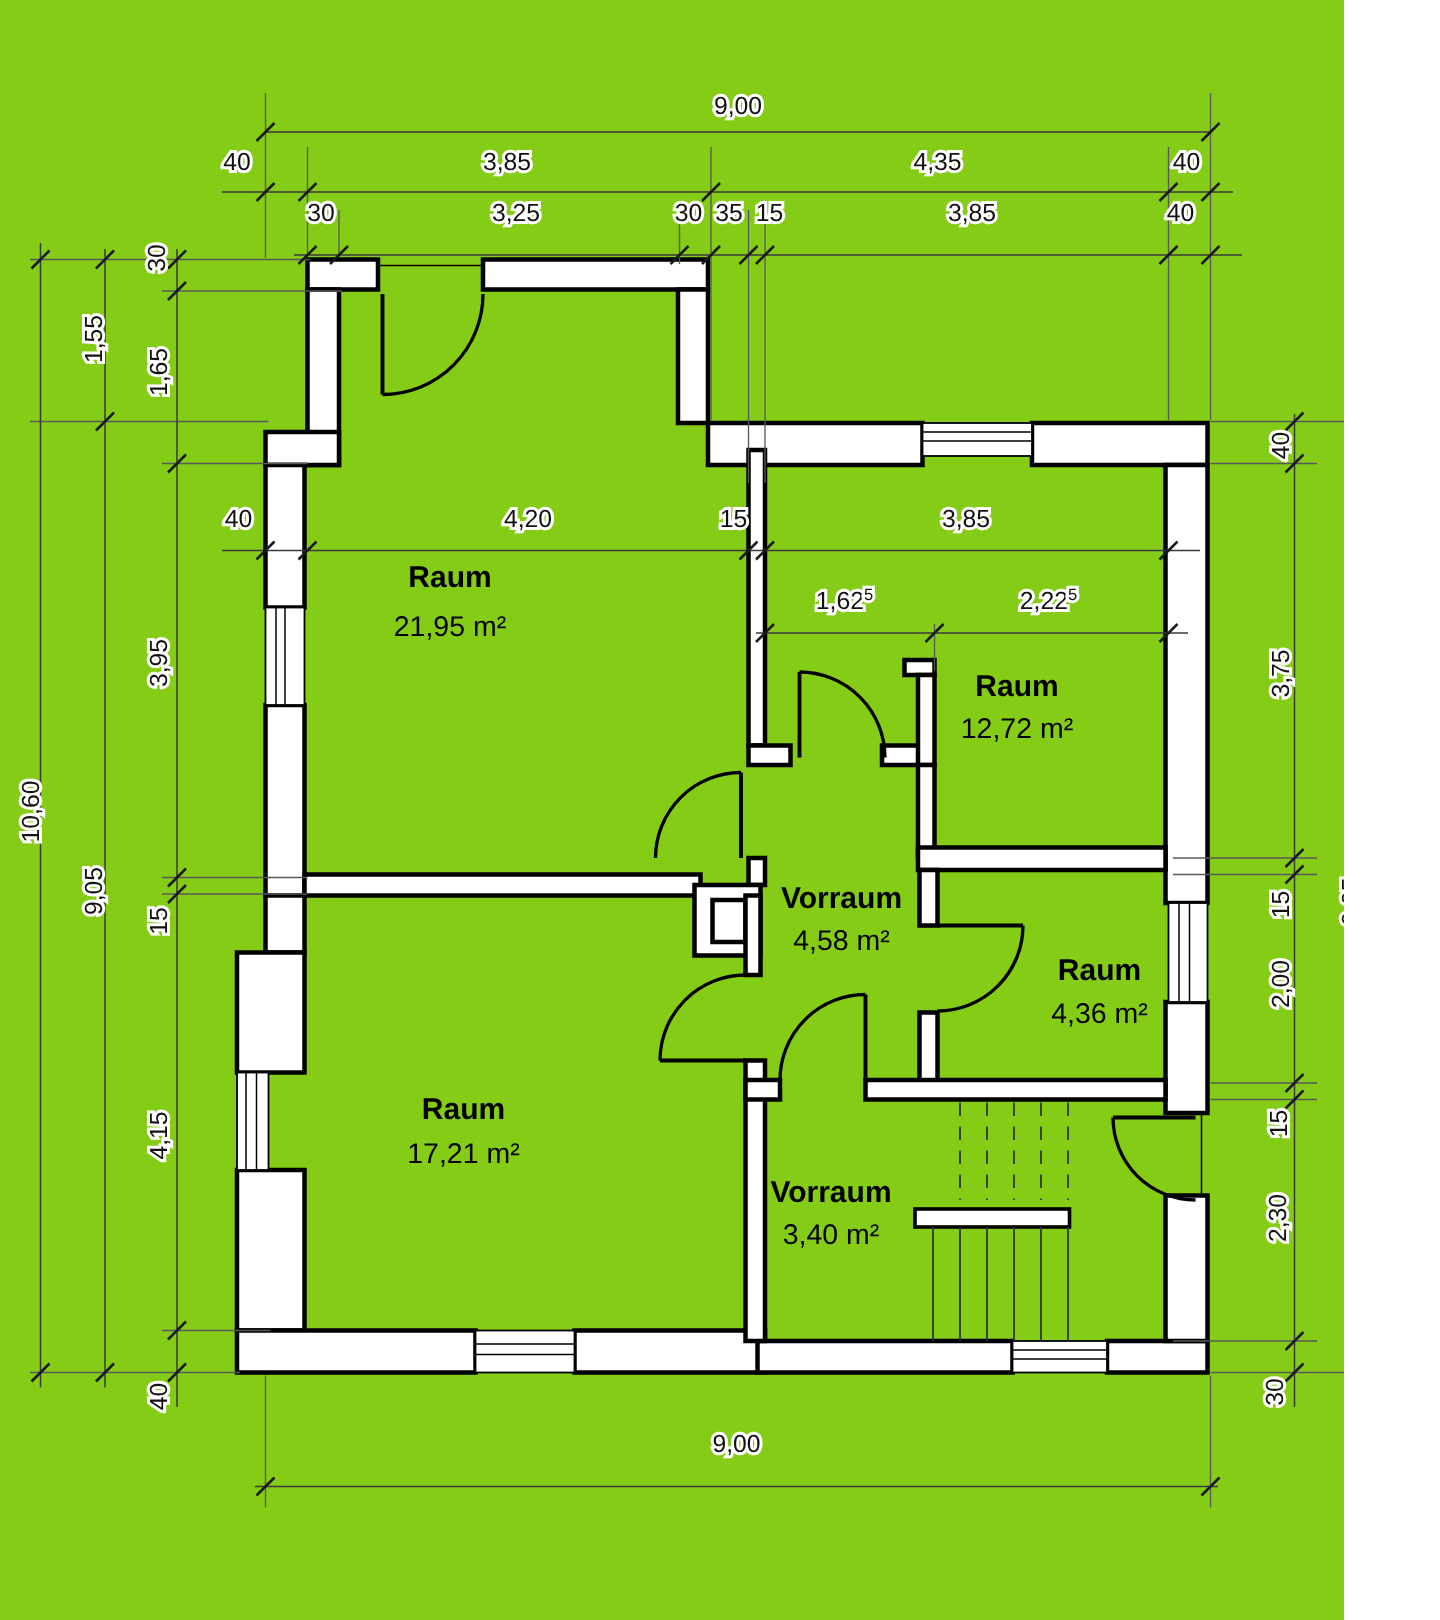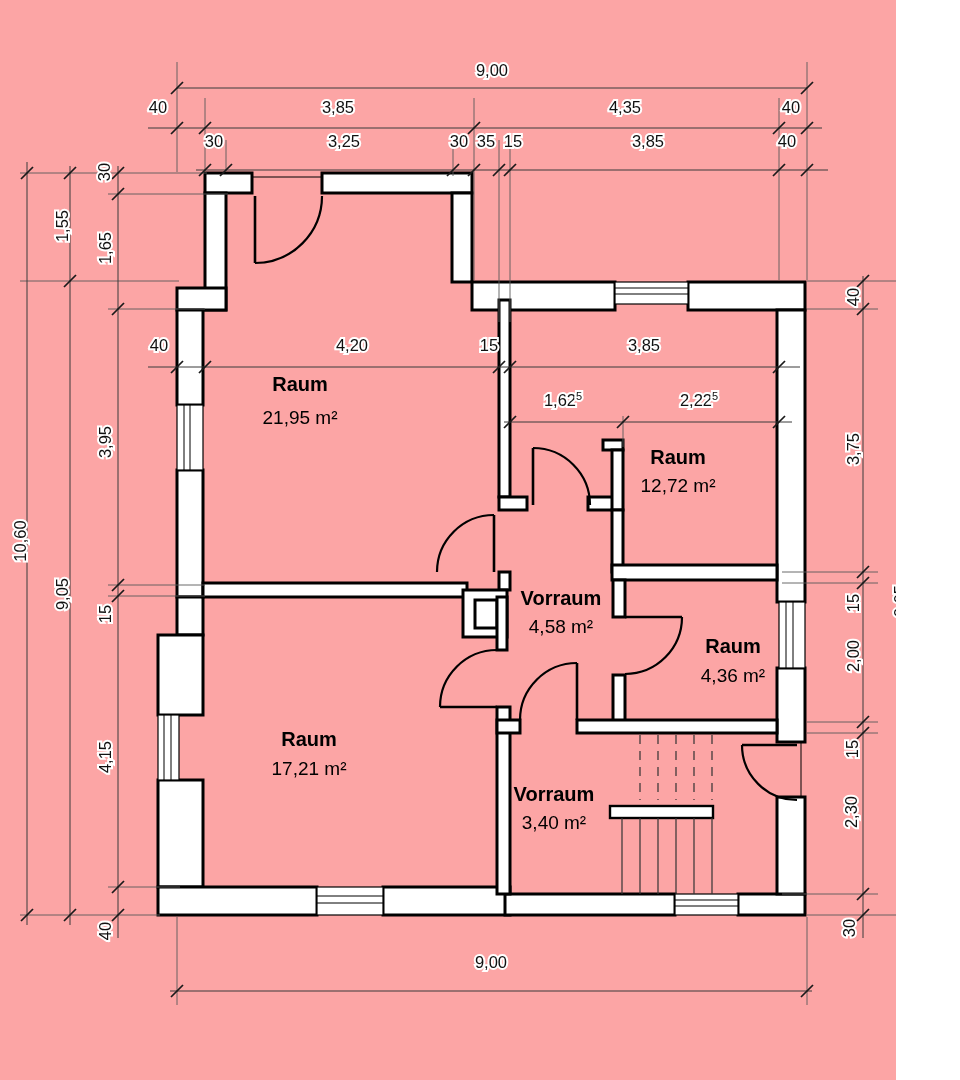--- a/index.html
+++ b/index.html
@@ -1,16 +1,16 @@
 <!DOCTYPE html>
 <html><head>
 <meta charset="utf-8">
 <style>
   html,body{margin:0;padding:0;background:#ffffff;}
-  .page{width:896px;height:1080px;position:relative;background:#fca5a5;overflow:hidden;}
+  .page{width:896px;height:1080px;position:relative;background:#84cc16;overflow:hidden;}
   svg{display:block;}
   .wall{fill:#ffffff;stroke:#000000;stroke-width:3;stroke-linejoin:miter;}
   .wall-thin{fill:#ffffff;stroke:#000000;stroke-width:2.4;}
   .win{fill:#ffffff;stroke:#000000;stroke-width:1.2;}
   .glaze{stroke:#000000;stroke-width:1;fill:none;}
   .door{stroke:#000000;stroke-width:2.2;fill:none;}
   .leaf{stroke:#000000;stroke-width:2.6;fill:none;}
   .dimline{stroke:#3a3a3a;stroke-width:1;fill:none;}
   .extline{stroke:#5a5a5a;stroke-width:0.9;fill:none;}
   .tick{stroke:#1a1a1a;stroke-width:1.7;fill:none;}

